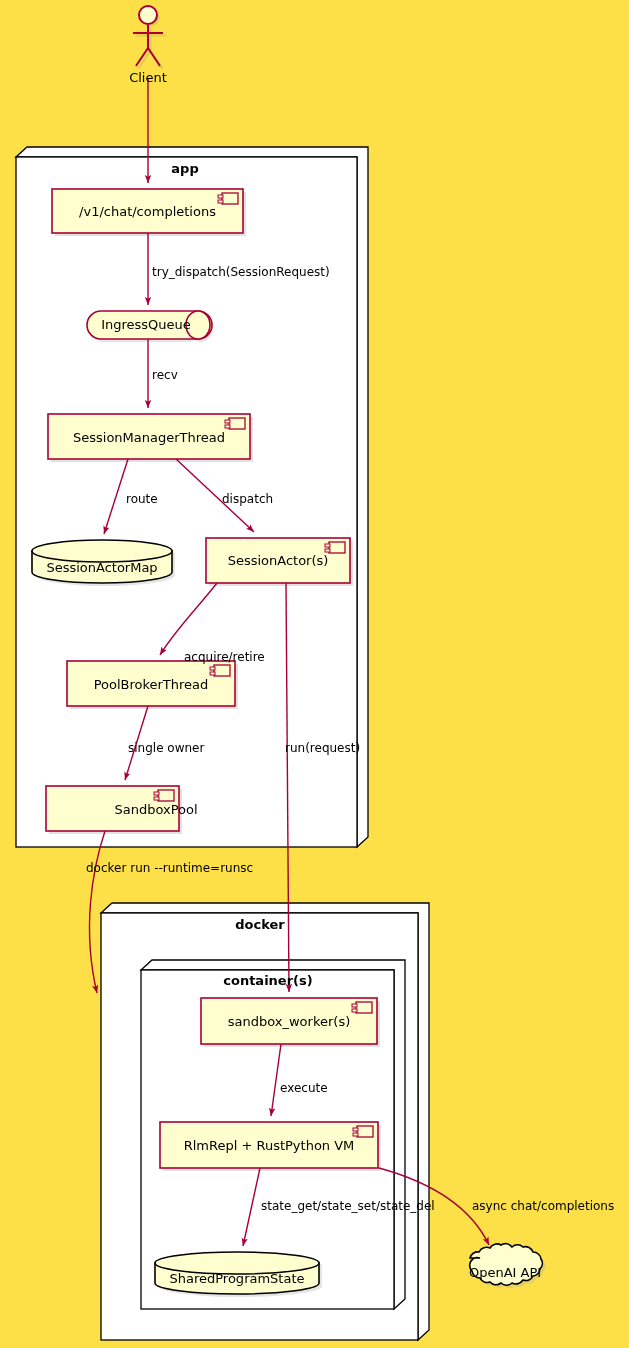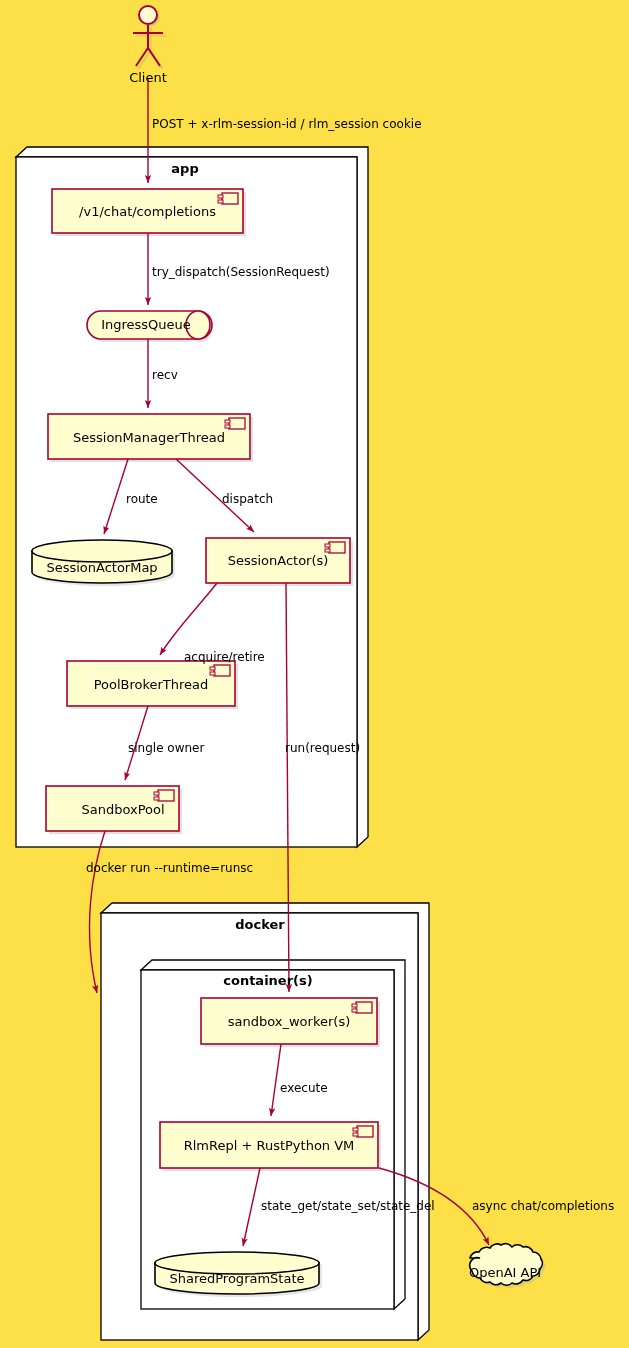--- a/index.html
+++ b/index.html
@@ -248,27 +248,26 @@
   <div class="pkg-label" style="left:150px; top:161px; width:70px;">app</div>
   <div class="pkg-label" style="left:225px; top:917px; width:70px;">docker</div>
   <div class="pkg-label" style="left:218px; top:973px; width:100px;">container(s)</div>
 
   <div class="node-label" style="left:52px; top:204px; width:191px;">/v1/chat/completions</div>
   <div class="node-label" style="left:96px; top:317px; width:100px;">IngressQueue</div>
   <div class="node-label" style="left:48px; top:430px; width:202px;">SessionManagerThread</div>
   <div class="node-label" style="left:32px; top:560px; width:140px;">SessionActorMap</div>
   <div class="node-label" style="left:206px; top:553px; width:144px;">SessionActor(s)</div>
   <div class="node-label" style="left:67px; top:677px; width:168px;">PoolBrokerThread</div>
-  <div class="node-label" style="left:46px; top:802px; width:154px;">SandboxPool</div>
+  <div class="node-label" style="left:46px; top:802px; width:154px;padding-left:33px;">SandboxPool</div>
   <div class="node-label" style="left:201px; top:1014px; width:176px;">sandbox_worker(s)</div>
   <div class="node-label" style="left:160px; top:1138px; width:218px;">RlmRepl + RustPython VM</div>
   <div class="node-label" style="left:155px; top:1271px; width:164px;">SharedProgramState</div>
   <div class="node-label" style="left:455px; top:1265px; width:100px;">OpenAI API</div>
 
-  <div class="edge-label" style="left:152px; top:117px;">POST + x-rlm-session-id / rlm_session cookie</div>
   <div class="edge-label" style="left:152px; top:265px;">try_dispatch(SessionRequest)</div>
   <div class="edge-label" style="left:152px; top:368px;">recv</div>
   <div class="edge-label" style="left:126px; top:492px;">route</div>
   <div class="edge-label" style="left:222px; top:492px;">dispatch</div>
   <div class="edge-label" style="left:184px; top:650px;">acquire/retire</div>
   <div class="edge-label" style="left:128px; top:741px;">single owner</div>
   <div class="edge-label" style="left:86px; top:861px;">docker run --runtime=runsc</div>
   <div class="edge-label" style="left:285px; top:741px;">run(request)</div>
   <div class="edge-label" style="left:280px; top:1081px;">execute</div>
   <div class="edge-label" style="left:253px; top:1199px;padding-left:8px;">state_get/state_set/state_del</div>

